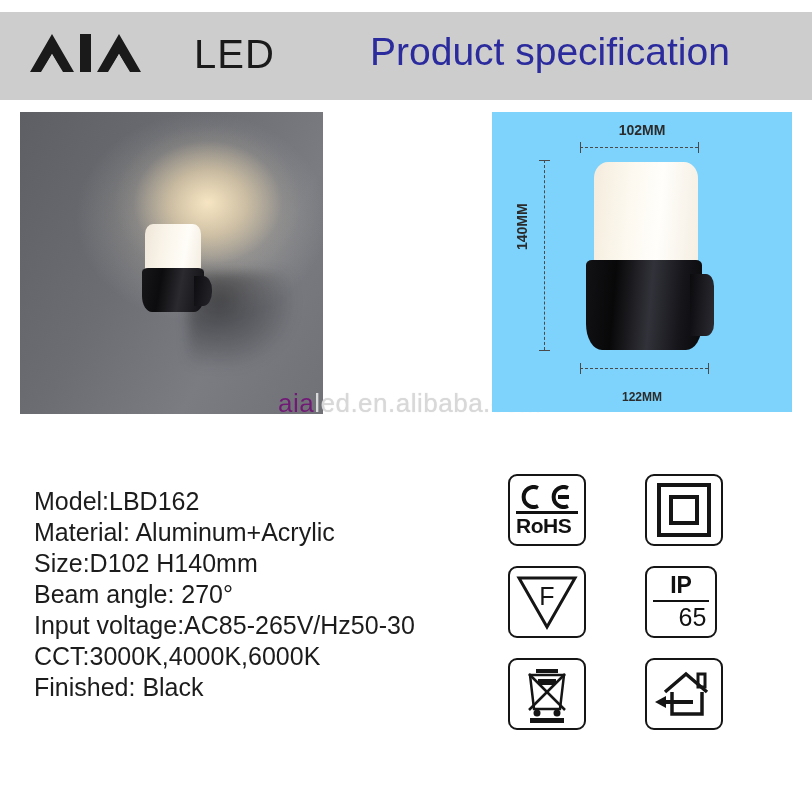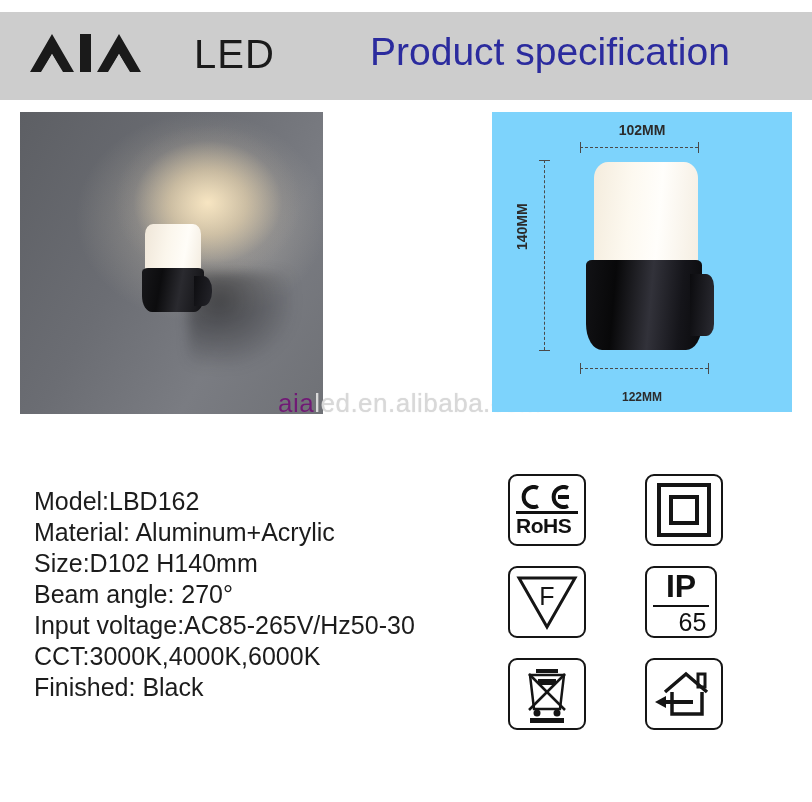--- a/index.html
+++ b/index.html
@@ -196,21 +196,21 @@
     align-items: center;
     justify-content: center;
     overflow: hidden;
   }
   .cert-box.ip { width: 72px; }
   .ce-rohs { display: flex; flex-direction: column; align-items: flex-start; line-height: 1; }
   .ce-rohs .ce-row { display: flex; align-items: center; gap: 2px; margin-bottom: 1px; }
   .ce-rohs .rule { width: 62px; height: 3px; background: #111; margin: 1px 0; }
   .ce-rohs .rohs { font-size: 21px; font-weight: bold; letter-spacing: -0.5px; color: #111; }
   .ip-mark { display: flex; flex-direction: column; align-items: center; line-height: 1; }
-  .ip-mark .ip-t { font-size: 32px; font-weight: bold; color: #111; letter-spacing: 0px; }
+  .ip-mark .ip-t { font-size: 23px; font-weight: bold; color: #111; letter-spacing: 0px; }
   .ip-mark .rule { width: 56px; height: 2px; background: #111; margin: 3px 0; }
   .ip-mark .ip-n { font-size: 25px; color: #111; letter-spacing: 0px; margin-left: 23px; }
 </style>
 </head>
 <body>
 
 <div class="header">
   <div class="logo">
     <div class="logo-aia">
       <svg class="logo-mark" width="152" height="42" viewBox="0 0 152 42">

